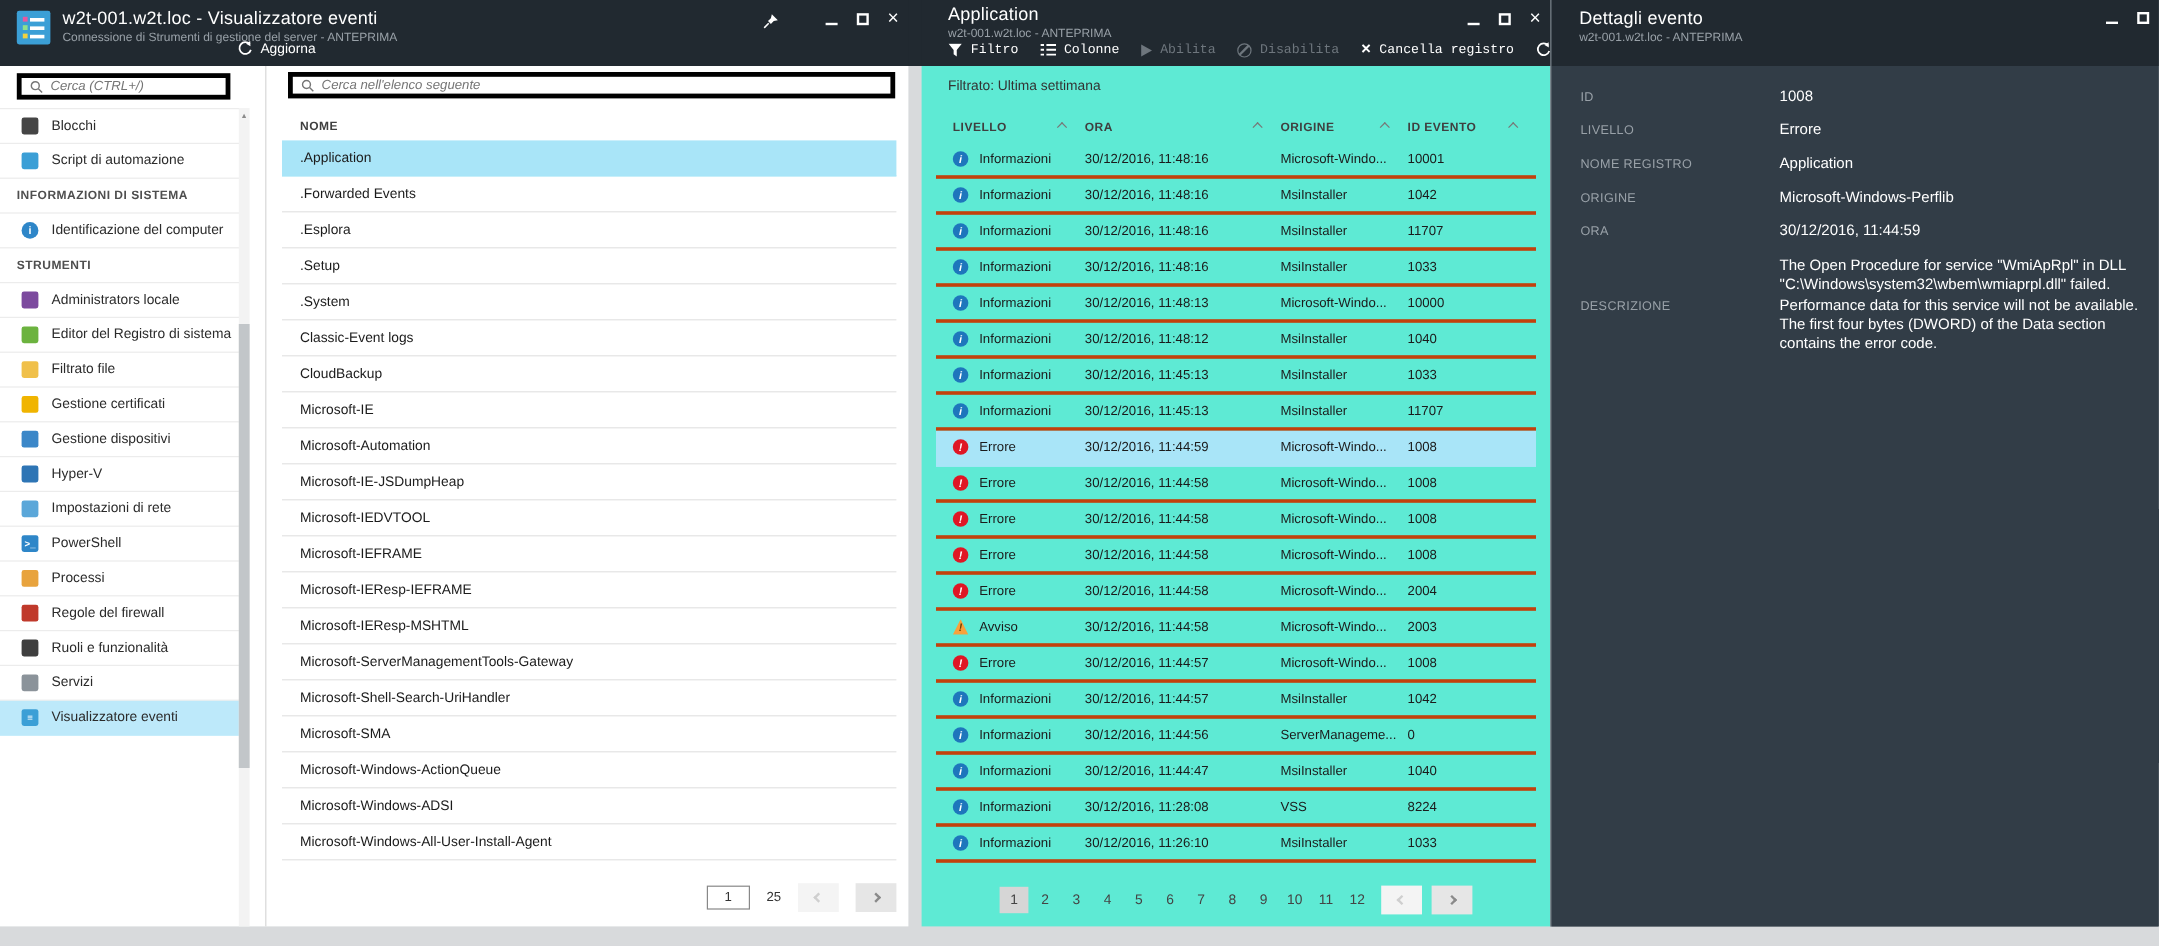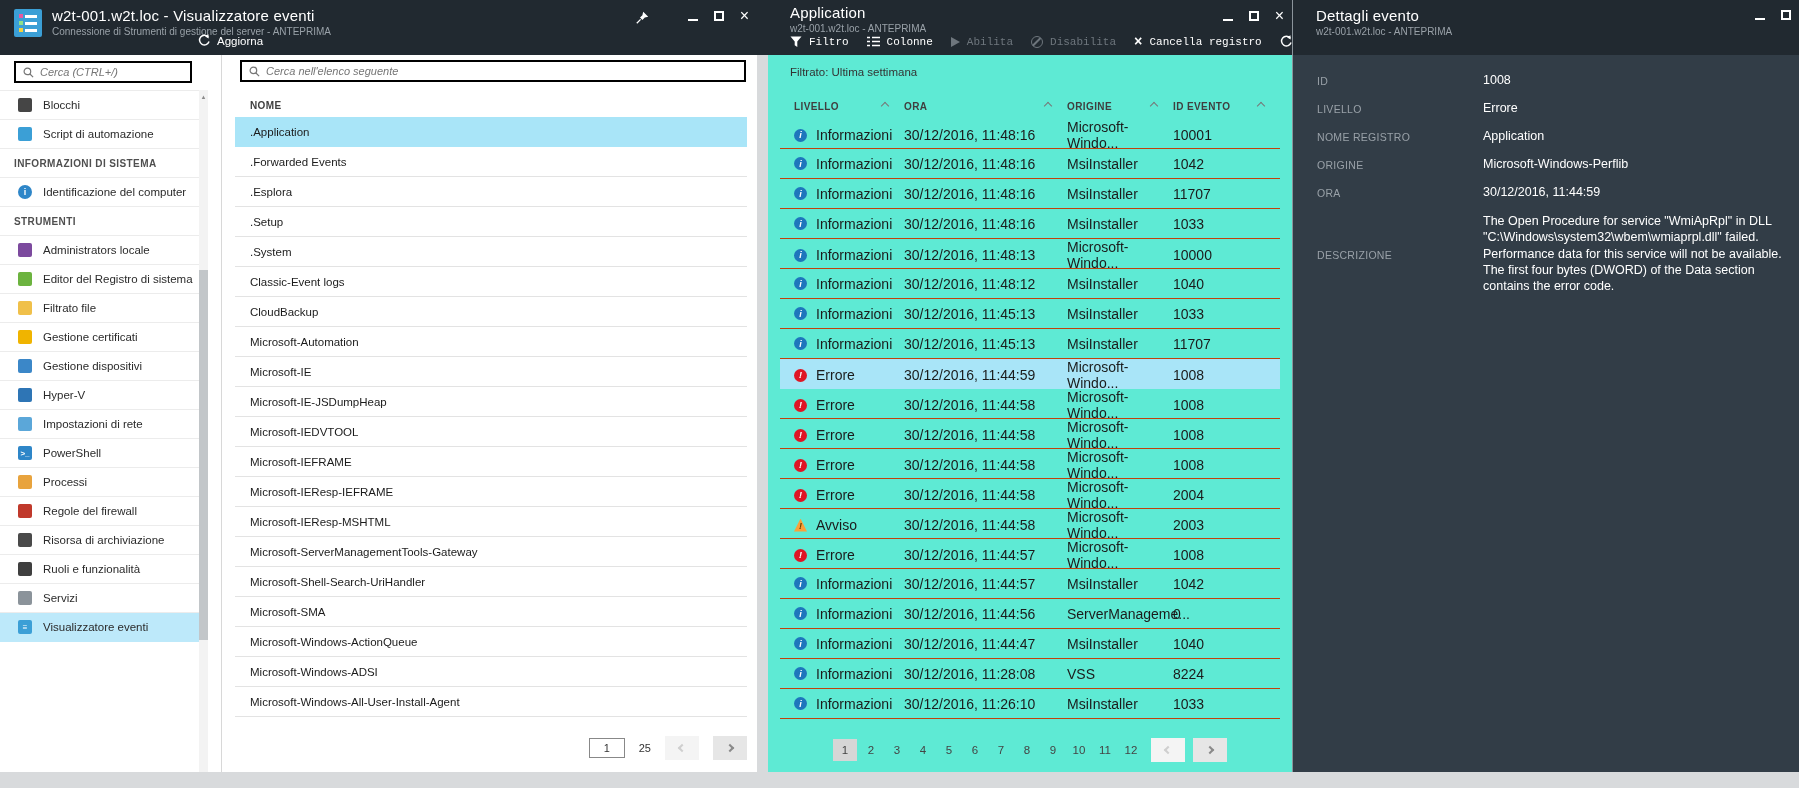--- a/index.html
+++ b/index.html
@@ -36,21 +36,21 @@
   .ctl-max { width:10px; height:10px; border:2px solid #fff; }
   .ctl-close { color:#fff; font-size:16px; line-height:12px; font-weight:400; }
   .pin { position:absolute; left:636px; top:11px; cursor:pointer; }
 
   .refresh-btn { position:absolute; left:198px; top:34px; display:flex; align-items:center; gap:6px; background:none; border:none; color:#fff; font-size:11.5px; font-family:inherit; cursor:pointer; }
 
   
   .body1 { position:absolute; left:0; right:0; top:55px; bottom:0; background:#fff; display:flex; }
   .sidebar { width:222px; position:relative; border-right:1px solid #d8d8d8; }
 
-  .searchbox { display:flex; align-items:center; gap:6px; border:2px solid #000000; background:#fff; padding:0 7px; height:22px; }
+  .searchbox { display:flex; align-items:center; gap:6px; border:4px solid #000000; background:#fff; padding:0 7px; height:22px; }
   .searchbox input { border:none; outline:none; width:100%; font-style:italic; font-size:11px; color:#555; font-family:inherit; background:transparent; }
   .sidebar .searchbox { position:absolute; left:14px; top:6px; width:178px; }
 
   .side-list { position:absolute; left:0; top:35px; width:200px; list-style:none; border-top:1px solid #ececec; }
   .side-item { display:flex; align-items:center; gap:11px; height:29px; padding-left:18px; border-bottom:1px solid #ececec; font-size:11.5px; color:#2b2b2b; cursor:pointer; }
   .side-item.section { font-size:10px; font-weight:700; color:#4f4f4f; letter-spacing:.4px; padding-left:14px; cursor:default; }
   .side-icon { width:14px; height:14px; border-radius:2px; flex:0 0 14px; display:flex; align-items:center; justify-content:center; color:#fff; font-size:8px; font-weight:700; }
   .side-item.round-icon .side-icon { border-radius:50%; font-size:9px; }
   .side-item.selected { background:#bde9fa; border-bottom-color:#bde9fa; }
 
@@ -83,21 +83,21 @@
   .block-icon::after { content:""; position:absolute; left:-1px; top:4px; width:11px; height:1.5px; background:#6e767d; transform:rotate(-45deg); }
   .x-icon { font-size:14px; font-weight:700; line-height:12px; color:#fff; }
 
   .body2 { position:absolute; left:0; right:0; top:55px; bottom:0; background:#5eead4; }
   .filterstatus { position:absolute; left:22px; top:11px; font-size:11.5px; color:#333; }
   .ev-grid { display:grid; grid-template-columns:110px 163px 106px 1fr; align-items:center; padding-left:14px; }
   .ev-head { position:absolute; left:12px; right:12px; top:38px; height:26px; }
   .hcell { display:flex; align-items:center; justify-content:space-between; padding-right:16px; font-size:10px; font-weight:700; color:#3f3f3f; letter-spacing:.4px; cursor:pointer; }
   .caret { width:6px; height:6px; border-left:1px solid #777; border-top:1px solid #777; transform:rotate(45deg); }
   .ev-list { position:absolute; left:12px; right:12px; top:64px; list-style:none; }
-  .ev-row { height:30px; border-bottom:1px solid #c2410c; font-size:14px; color:#1b1b1b; cursor:pointer; }
+  .ev-row { height:30px; border-bottom:3px solid #c2410c; font-size:11px; color:#1b1b1b; cursor:pointer; }
   .ev-row.selected { background:#a9e5f8; border-bottom-color:#a9e5f8; }
   .lvl-cell { display:flex; align-items:center; gap:9px; }
   .lvl { position:relative; width:13px; height:13px; flex:0 0 13px; }
   .lvl.info, .lvl.error { border-radius:50%; }
   .lvl.info { background:#1e76bc; }
   .lvl.error { background:#df1625; }
   .lvl.info::after, .lvl.error::after { position:absolute; inset:0; display:flex; align-items:center; justify-content:center; color:#fff; font-size:9px; font-weight:700; }
   .lvl.info::after { content:"i"; }
   .lvl.error::after { content:"!"; }
   .lvl.warning { background:#f9a13a; clip-path:polygon(50% 0, 100% 100%, 0 100%); }
@@ -233,24 +233,20 @@
           </li>
           <li class="side-item">
             <span class="side-icon" style="background: rgb(232, 163, 61);"></span>
             <span class="side-label">Processi</span>
           </li>
           <li class="side-item">
             <span class="side-icon" style="background: rgb(192, 57, 43);"></span>
             <span class="side-label">Regole del firewall</span>
           </li>
           <li class="side-item">
-            <span class="side-icon" style="background: rgb(74, 74, 74);"></span>
-            <span class="side-label">Risorsa di archiviazione</span>
-          </li>
-          <li class="side-item">
             <span class="side-icon" style="background: rgb(63, 63, 63);"></span>
             <span class="side-label">Ruoli e funzionalità</span>
           </li>
           <li class="side-item">
             <span class="side-icon" style="background: rgb(139, 147, 154);"></span>
             <span class="side-label">Servizi</span>
           </li>
           <li class="side-item selected">
             <span class="side-icon" style="background: rgb(59, 159, 214);">≡</span>
             <span class="side-label">Visualizzatore eventi</span>
@@ -290,24 +286,24 @@
           <li class="log-row">
             <span>.System</span>
           </li>
           <li class="log-row">
             <span>Classic-Event logs</span>
           </li>
           <li class="log-row">
             <span>CloudBackup</span>
           </li>
           <li class="log-row">
+            <span>Microsoft-IE</span>
+          </li>
+          <li class="log-row">
             <span>Microsoft-Automation</span>
-          </li>
-          <li class="log-row">
-            <span>Microsoft-IE</span>
           </li>
           <li class="log-row">
             <span>Microsoft-IE-JSDumpHeap</span>
           </li>
           <li class="log-row">
             <span>Microsoft-IEDVTOOL</span>
           </li>
           <li class="log-row">
             <span>Microsoft-IEFRAME</span>
           </li>

